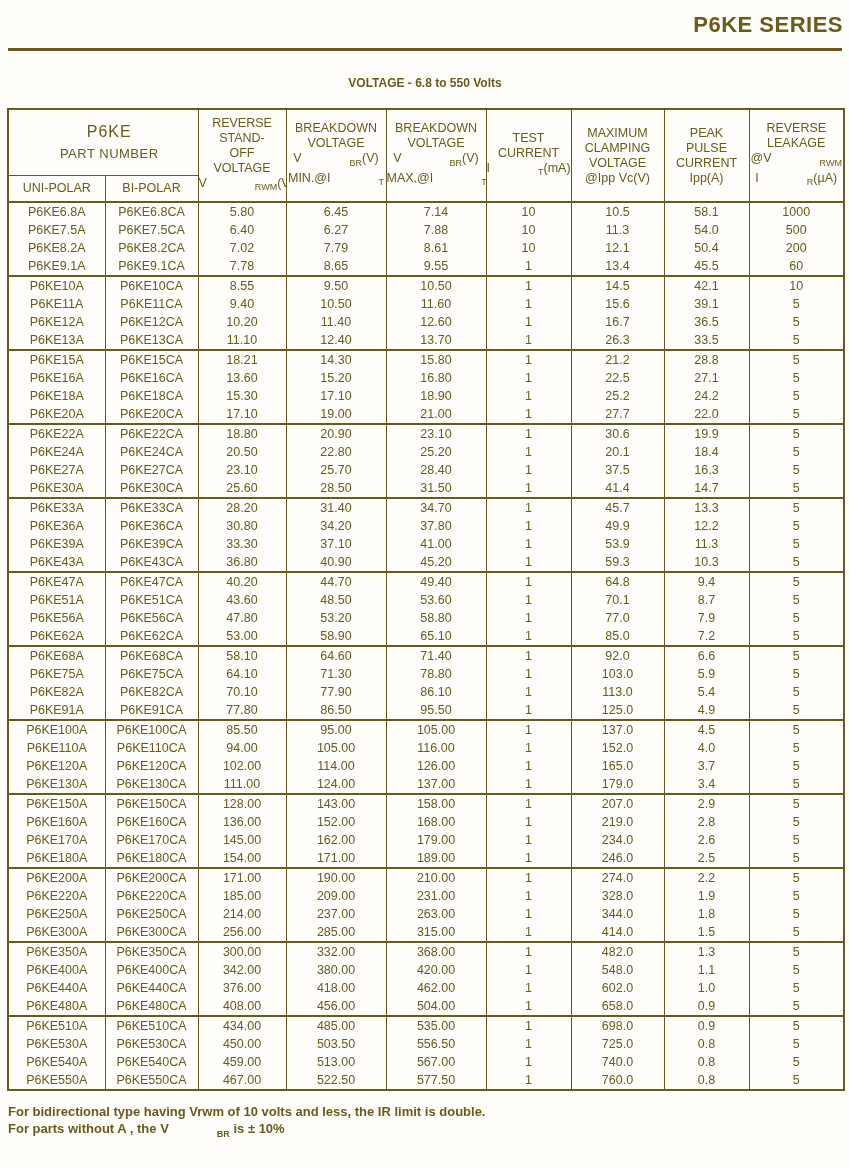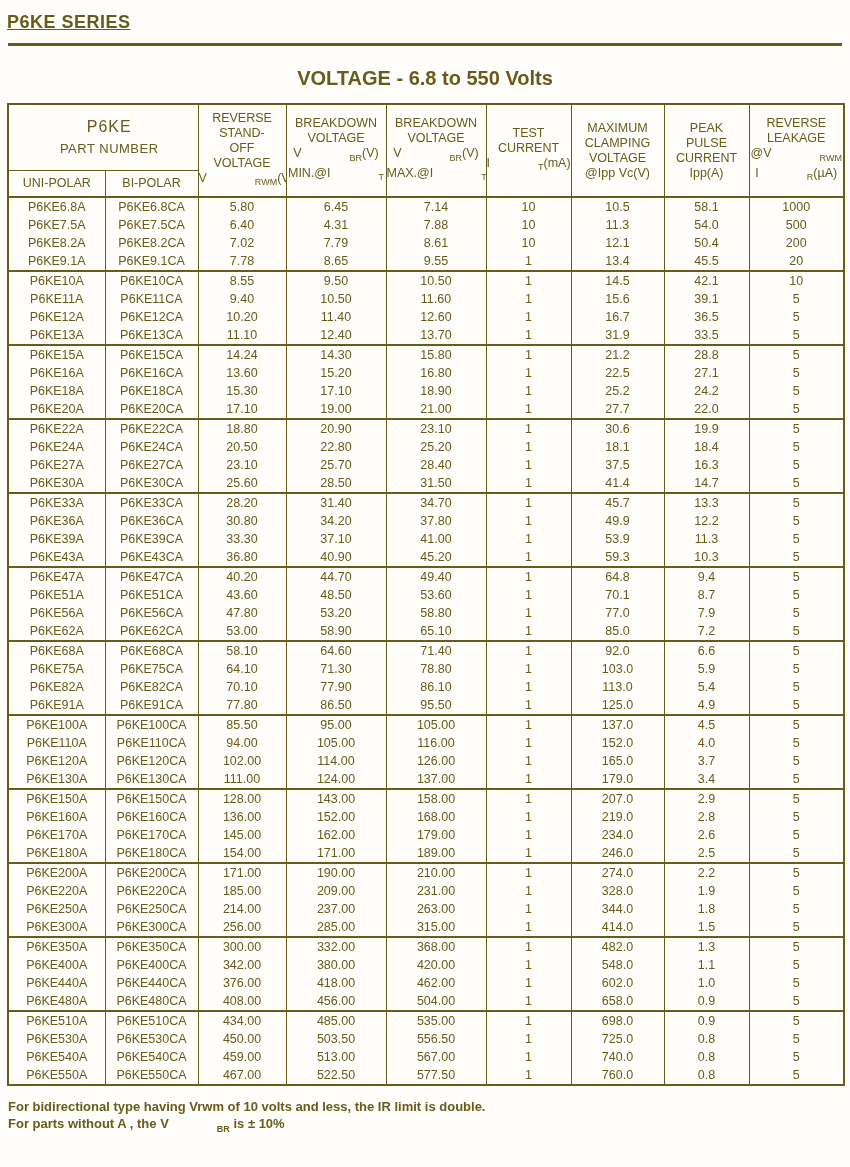--- a/index.html
+++ b/index.html
@@ -7,29 +7,28 @@
   html,body{ margin:0; padding:0; }
   body{
     width:850px; height:1167px;
     background:#fffefa;
     color:var(--ink);
     font-family:"Liberation Sans","DejaVu Sans",sans-serif;
   }
   .doc{ padding:10px 7px 0 7px; }
 
   .title{
-    text-align:left;
-    font-size:18px; font-weight:bold;
+    text-align:right;
+    font-size:22px; font-weight:bold;
     letter-spacing:.5px;
-    text-decoration:underline;
     margin:2px 0 10px 0;
   }
   .title-rule{ border-top:3px solid var(--ink); margin:0 1px 20px 1px; }
 
-  .subtitle{ text-align:center; font-weight:bold; font-size:20px; line-height:25px; }
+  .subtitle{ text-align:center; font-weight:bold; font-size:12px; line-height:25px; }
 
   table{
     width:836px; table-layout:fixed;
     border-collapse:collapse;
     border:2px solid var(--ink);
     margin-top:12px;
   }
   th,td{ border:1px solid var(--ink); text-align:center; vertical-align:middle; overflow:hidden; }
 
   thead th{
@@ -103,21 +102,21 @@
           <td>7.14</td>
           <td>10</td>
           <td>10.5</td>
           <td>58.1</td>
           <td>1000</td>
         </tr>
         <tr>
           <td>P6KE7.5A</td>
           <td>P6KE7.5CA</td>
           <td>6.40</td>
-          <td>4.31</td>
+          <td>6.27</td>
           <td>7.88</td>
           <td>10</td>
           <td>11.3</td>
           <td>54.0</td>
           <td>500</td>
         </tr>
         <tr>
           <td>P6KE8.2A</td>
           <td>P6KE8.2CA</td>
           <td>7.02</td>
@@ -130,21 +129,21 @@
         </tr>
         <tr>
           <td>P6KE9.1A</td>
           <td>P6KE9.1CA</td>
           <td>7.78</td>
           <td>8.65</td>
           <td>9.55</td>
           <td>1</td>
           <td>13.4</td>
           <td>45.5</td>
-          <td>20</td>
+          <td>60</td>
         </tr>
         <tr class="group-start">
           <td>P6KE10A</td>
           <td>P6KE10CA</td>
           <td>8.55</td>
           <td>9.50</td>
           <td>10.50</td>
           <td>1</td>
           <td>14.5</td>
           <td>42.1</td>
@@ -172,28 +171,28 @@
           <td>36.5</td>
           <td>5</td>
         </tr>
         <tr>
           <td>P6KE13A</td>
           <td>P6KE13CA</td>
           <td>11.10</td>
           <td>12.40</td>
           <td>13.70</td>
           <td>1</td>
-          <td>31.9</td>
+          <td>26.3</td>
           <td>33.5</td>
           <td>5</td>
         </tr>
         <tr class="group-start">
           <td>P6KE15A</td>
           <td>P6KE15CA</td>
-          <td>14.24</td>
+          <td>18.21</td>
           <td>14.30</td>
           <td>15.80</td>
           <td>1</td>
           <td>21.2</td>
           <td>28.8</td>
           <td>5</td>
         </tr>
         <tr>
           <td>P6KE16A</td>
           <td>P6KE16CA</td>
@@ -238,21 +237,21 @@
           <td>19.9</td>
           <td>5</td>
         </tr>
         <tr>
           <td>P6KE24A</td>
           <td>P6KE24CA</td>
           <td>20.50</td>
           <td>22.80</td>
           <td>25.20</td>
           <td>1</td>
-          <td>18.1</td>
+          <td>20.1</td>
           <td>18.4</td>
           <td>5</td>
         </tr>
         <tr>
           <td>P6KE27A</td>
           <td>P6KE27CA</td>
           <td>23.10</td>
           <td>25.70</td>
           <td>28.40</td>
           <td>1</td>

